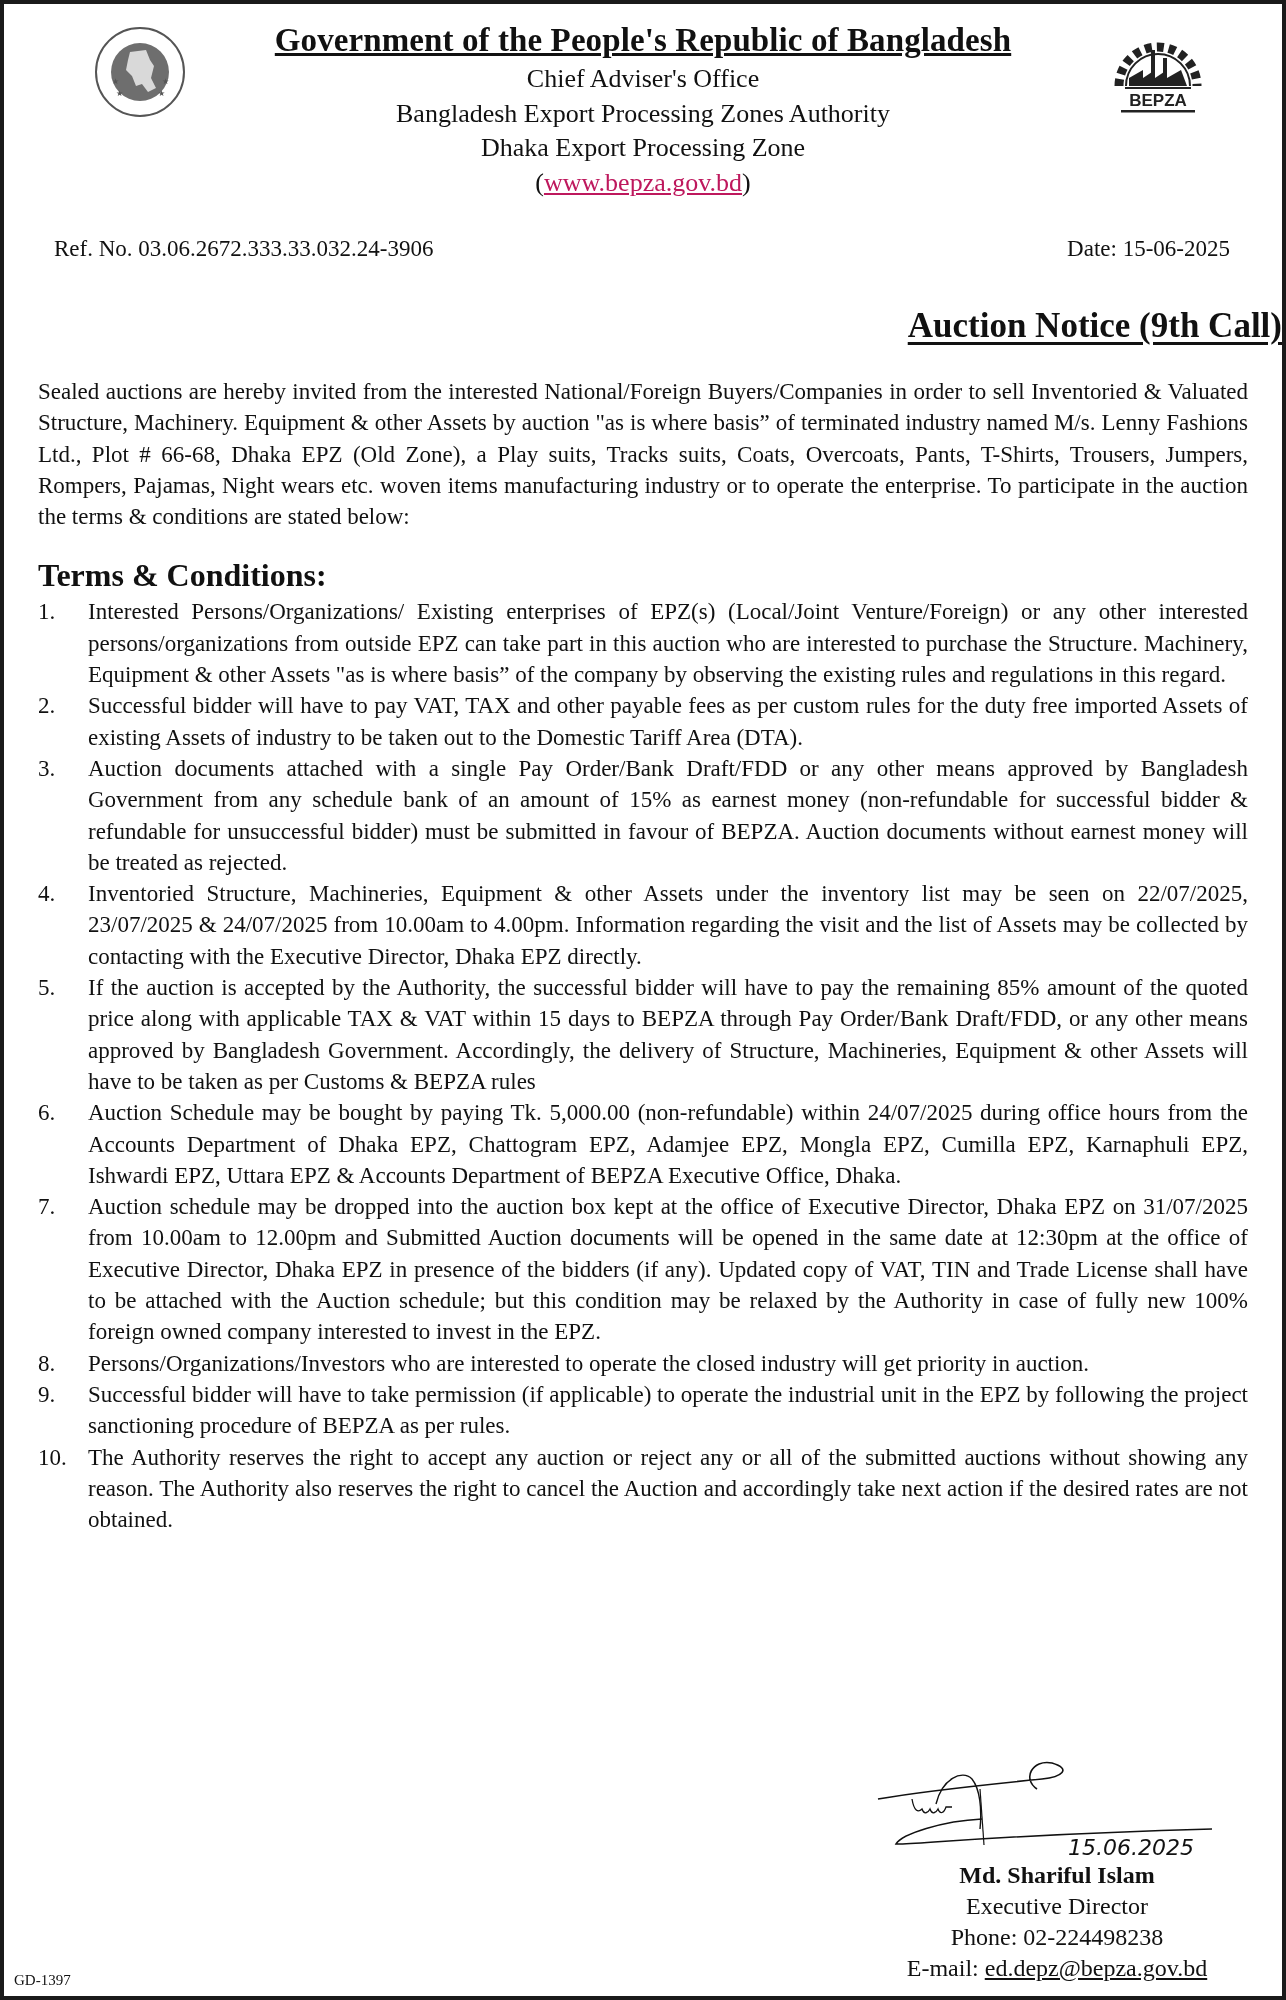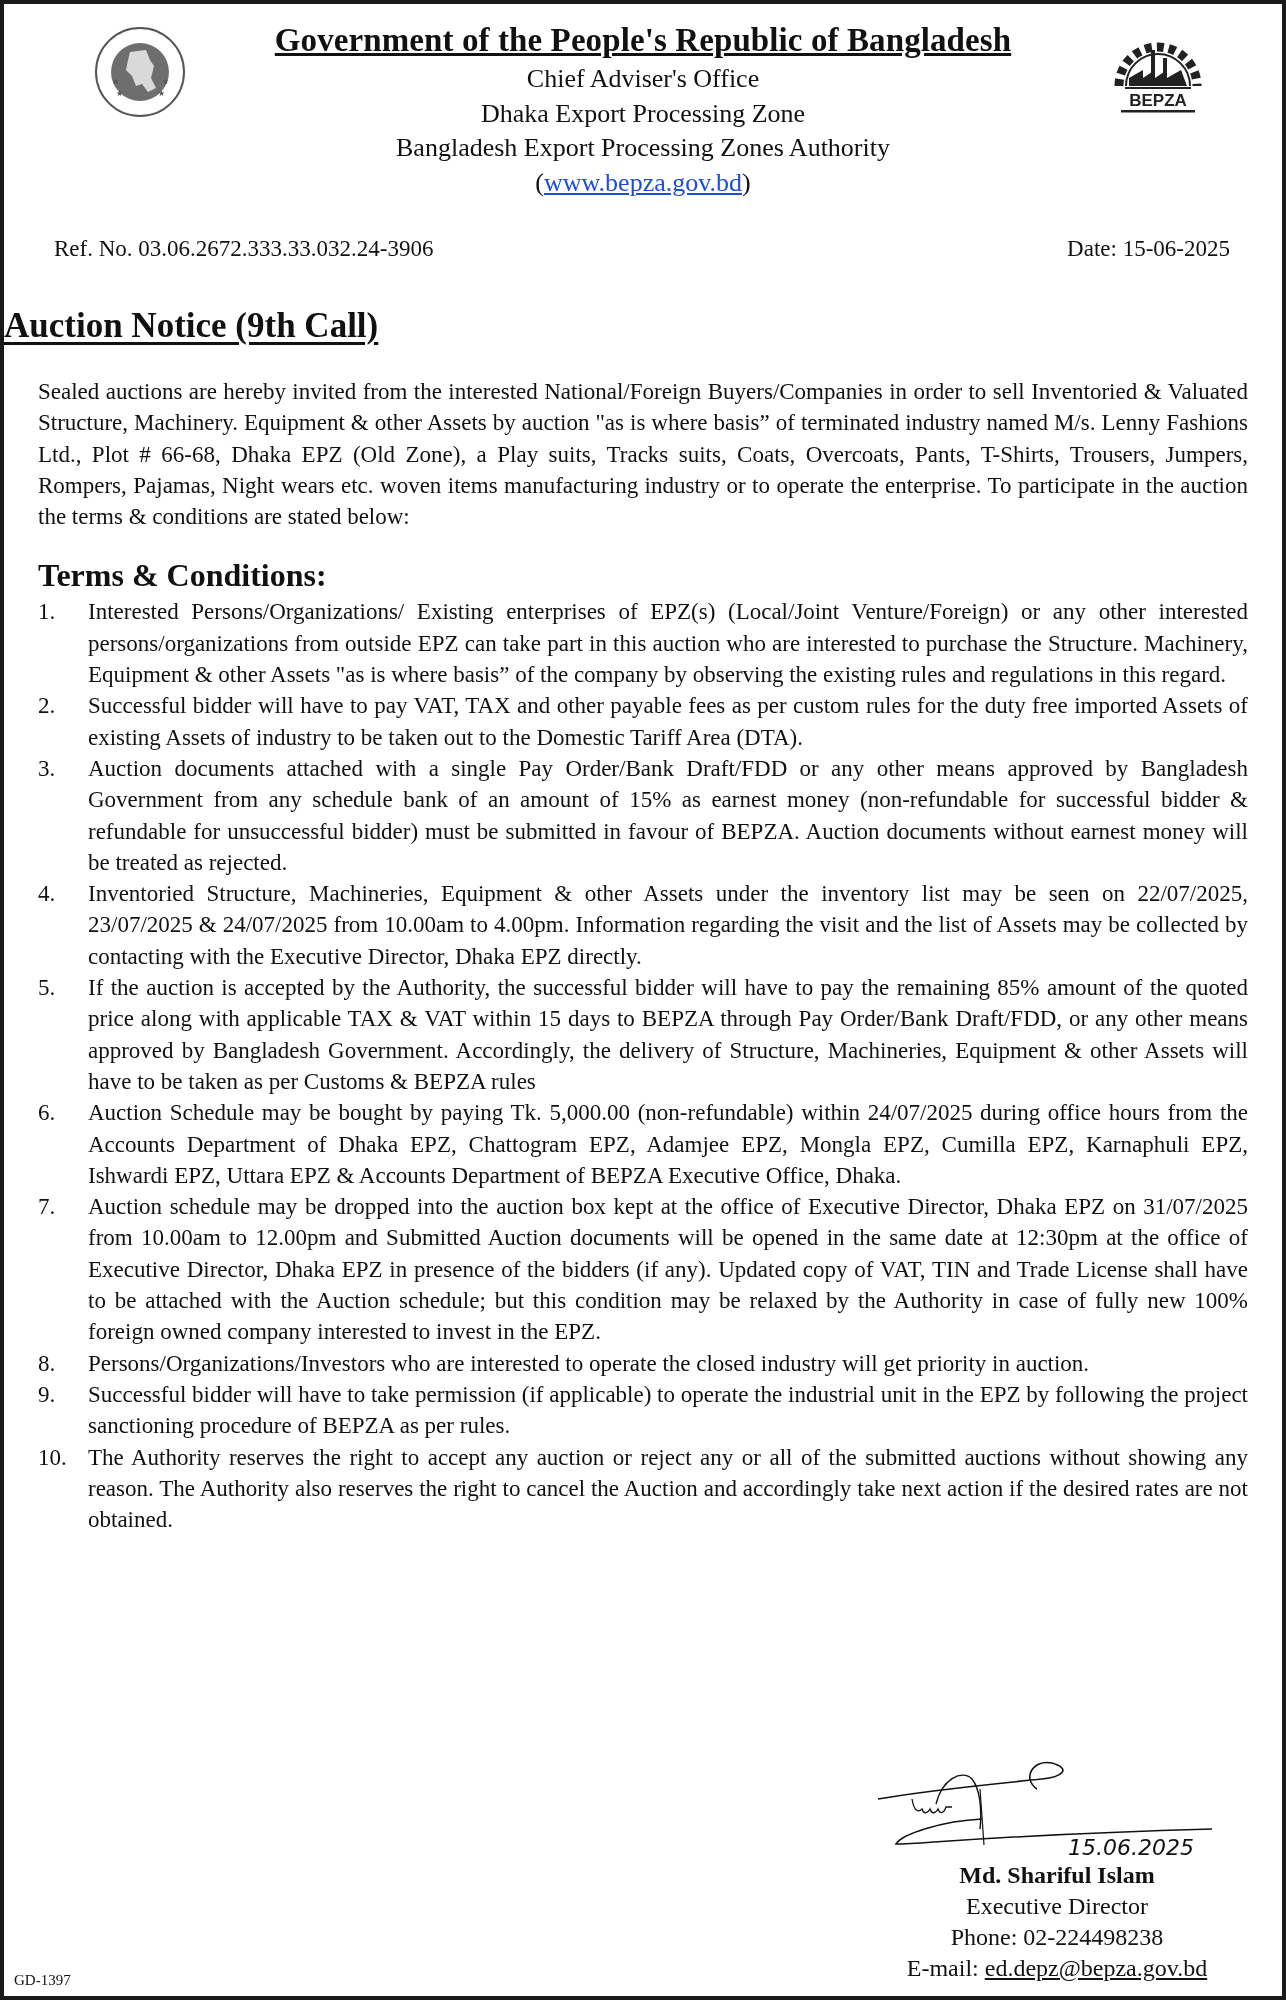--- a/index.html
+++ b/index.html
@@ -7,23 +7,23 @@
     width: 1286px; height: 2000px; box-sizing: border-box;
     border: 4px solid #1a1a1a; position: relative; overflow: hidden;
     font-family: "Liberation Serif", "DejaVu Serif", serif; color: #111;
   }
   .header { position: relative; height: 262px; }
   .gov-seal { position: absolute; left: 90px; top: 22px; width: 92px; height: 92px; }
   .bepza-logo { position: absolute; left: 1105px; top: 20px; width: 98px; height: 92px; }
   .header-lines { position: absolute; left: 0; right: 0; top: 14px; text-align: center; }
   .gov-title { font-size: 33px; font-weight: bold; line-height: 44px; letter-spacing: 0.1px; text-decoration: underline; }
   .sub-line { font-size: 26px; line-height: 34.5px; }
-  .website-link { text-decoration: underline; color: #1d4ed8; }
+  .website-link { text-decoration: underline; color: #be185d; }
   .ref-row { position: absolute; left: 50px; right: 52px; top: 232px; display: flex; justify-content: space-between; font-size: 23px; }
-  .notice-title { text-align: left; margin-top: 40px; font-size: 35px; font-weight: bold; }
+  .notice-title { text-align: right; margin-top: 40px; font-size: 35px; font-weight: bold; }
   .notice-title span { text-decoration: underline; text-decoration-thickness: 3px; text-underline-offset: 5px; }
   .intro { margin: 30px 34px 0 34px; font-size: 23px; line-height: 31.3px; text-align: justify; }
   .terms-heading { margin: 24px 34px 2px 34px; font-size: 32px; font-weight: bold; line-height: 38px; }
   .terms-list { margin: 0 34px; padding: 0; list-style: none; }
   .term { display: flex; font-size: 23px; line-height: 31.3px; text-align: justify; }
   .term-num { width: 50px; flex-shrink: 0; }
   .term-text { flex: 1; }
   .signature-block { position: absolute; right: 40px; top: 1745px; width: 370px; text-align: center; }
   .signature-svg { width: 370px; height: 110px; display: block; }
   .signer-name { font-size: 24px; font-weight: bold; line-height: 32px; }
@@ -41,22 +41,22 @@
     <path d="M36 26 L52 24 L56 34 L60 40 L57 52 L62 62 L54 66 L48 58 L42 60 L38 50 L32 44 L34 34 Z" fill="#d9d9d9"></path>
     <text x="18" y="58" font-size="8" fill="#555">★</text>
     <text x="68" y="58" font-size="8" fill="#555">★</text>
     <text x="22" y="70" font-size="8" fill="#555">★</text>
     <text x="64" y="70" font-size="8" fill="#555">★</text>
   </svg>
 
   <div class="header-lines">
     <div class="gov-title">Government of the People's Republic of Bangladesh</div>
     <div class="sub-line">Chief Adviser's Office</div>
+    <div class="sub-line">Bangladesh Export Processing Zones Authority</div>
     <div class="sub-line">Dhaka Export Processing Zone</div>
-    <div class="sub-line">Bangladesh Export Processing Zones Authority</div>
     <div class="sub-line">
       <span>(</span><a class="website-link">www.bepza.gov.bd</a><span>)</span>
     </div>
   </div>
 
   <svg class="bepza-logo" viewBox="0 0 98 92">
     <path d="M10 62 A39 39 0 0 1 88 62" fill="none" stroke="#222" stroke-width="9" stroke-dasharray="7 5"></path>
     <path d="M17 62 A32 32 0 0 1 81 62" fill="none" stroke="#222" stroke-width="2"></path>
     <path d="M20 62 L20 54 L34 46 L34 54 L46 46 L46 54 L58 46 L58 54 L72 46 L78 62 Z" fill="#222"></path>
     <rect x="42" y="26" width="4" height="24" fill="#222"></rect>

